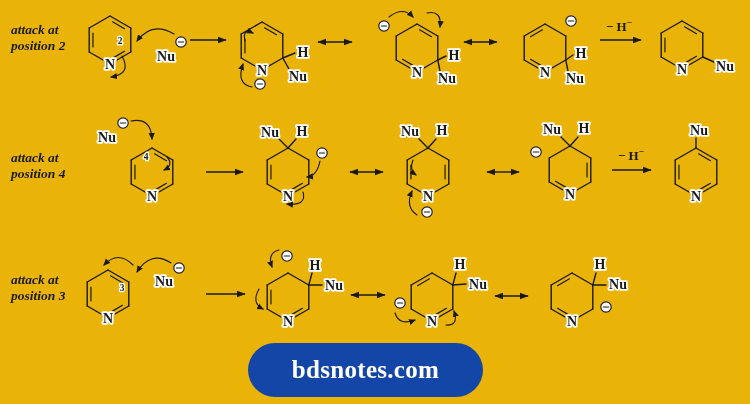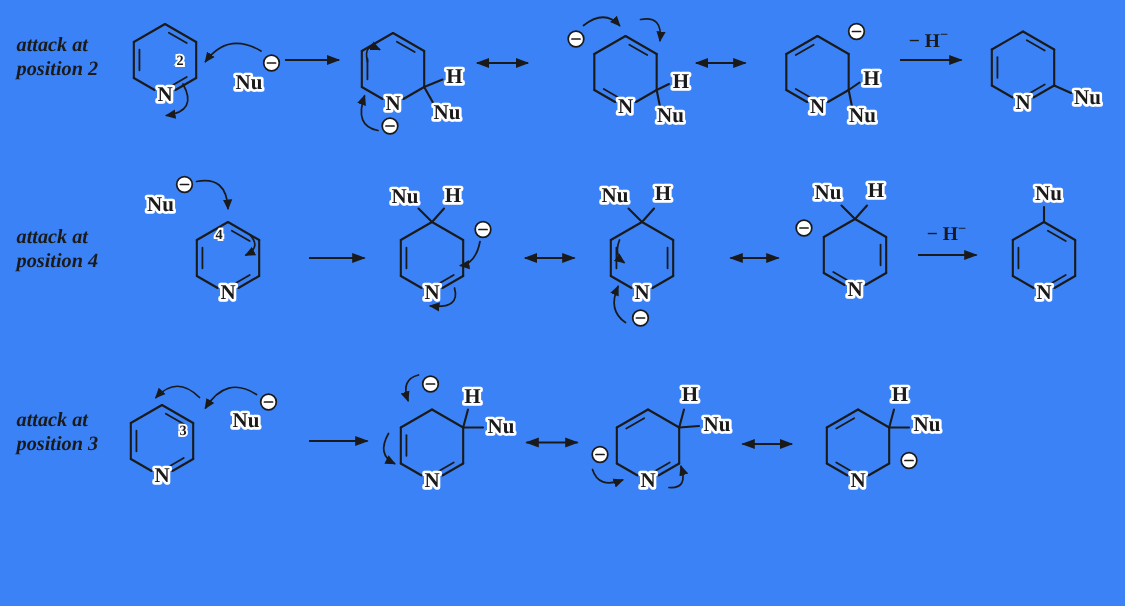--- a/index.html
+++ b/index.html
@@ -1,16 +1,16 @@
 <!DOCTYPE html>
 <html><head>
 <meta charset="utf-8">
 <style>
   html,body{margin:0;padding:0;background:#fff}
-  .stage{position:relative;width:750px;height:404px;background:#3b82f6;overflow:hidden;
+  .stage{position:relative;width:750px;height:404px;background:#eab308;overflow:hidden;
          font-family:"Liberation Serif",serif}
   .stage svg{position:absolute;left:0;top:0}
   .bond{stroke:#1a1a1a;stroke-width:1.4;stroke-linecap:round;fill:none}
   .dbond{stroke:#1a1a1a;stroke-width:1.2;stroke-linecap:round}
   .carrow{stroke:#1a1a1a;stroke-width:1.15;fill:none;stroke-linecap:round}
   .sarrow{stroke:#1a1a1a;stroke-width:1.4}
   .chg{fill:#ffffff;stroke:#1a1a1a;stroke-width:1.15}
   .chgline{stroke:#1a1a1a;stroke-width:1.15;stroke-linecap:round}
   text{fill:#1a1a1a;font-family:"Liberation Serif",serif}
   .atom{font-size:14px;font-weight:bold;text-anchor:middle;dominant-baseline:central;
@@ -321,13 +321,16 @@
       <text x="619" y="31" class="arrlabel">− H<tspan dy="-5" class="sup">−</tspan></text>
       <line x1="206" y1="172" x2="243" y2="172" class="sarrow" marker-end="url(#hd)"></line>
       <line x1="350" y1="172" x2="383" y2="172" class="sarrow" marker-end="url(#hd)" marker-start="url(#hd)"></line>
       <line x1="487" y1="172" x2="519" y2="172" class="sarrow" marker-end="url(#hd)" marker-start="url(#hd)"></line>
       <line x1="612" y1="170" x2="651" y2="170" class="sarrow" marker-end="url(#hd)"></line>
       <text x="631" y="160" class="arrlabel">− H<tspan dy="-5" class="sup">−</tspan></text>
       <line x1="206" y1="294" x2="245" y2="294" class="sarrow" marker-end="url(#hd)"></line>
       <line x1="351" y1="295" x2="385" y2="295" class="sarrow" marker-end="url(#hd)" marker-start="url(#hd)"></line>
       <line x1="495" y1="296" x2="528" y2="296" class="sarrow" marker-end="url(#hd)" marker-start="url(#hd)"></line>
     </svg>
+  <div class="badge" style="background: rgb(20, 70, 168); color: rgb(255, 255, 255);">
+    <span>bdsnotes.com</span>
+  </div>
 </div>
 
 </body></html>

